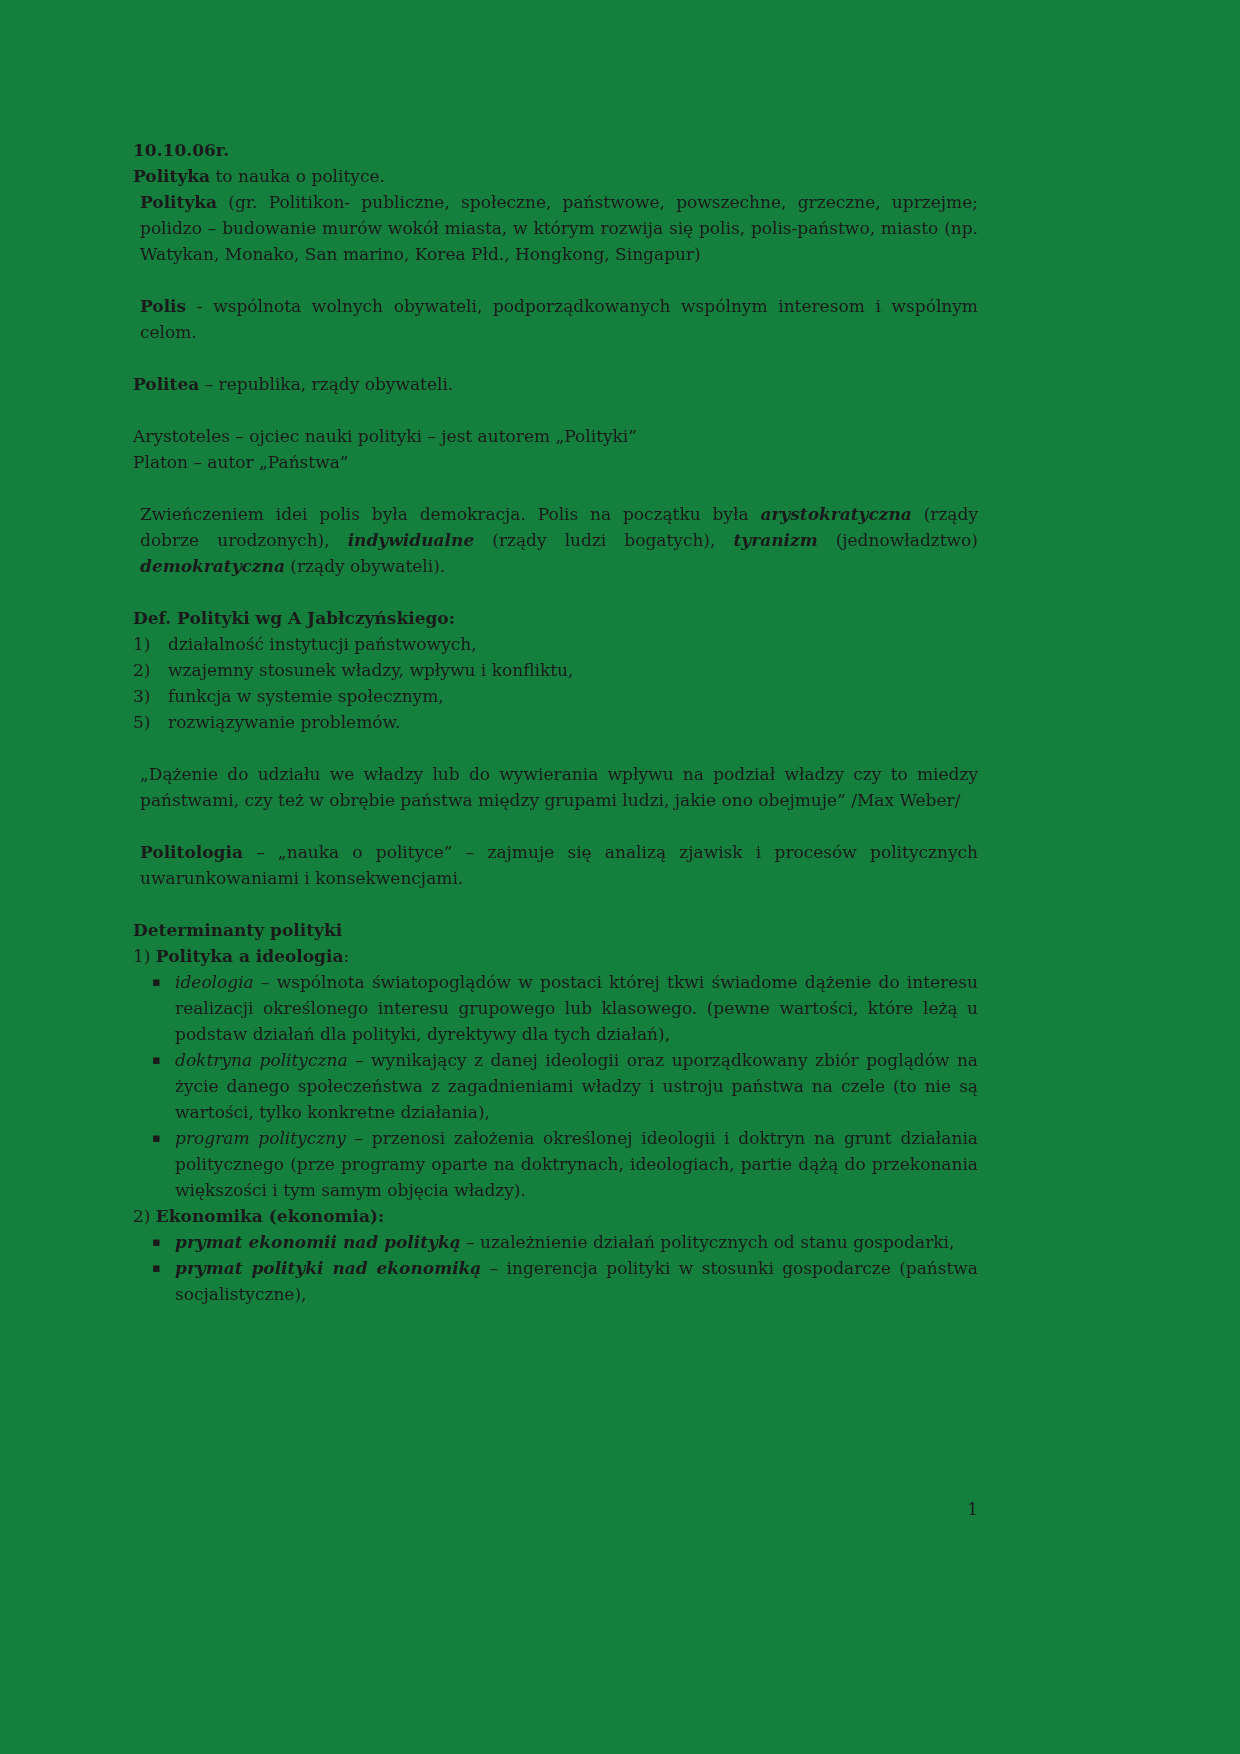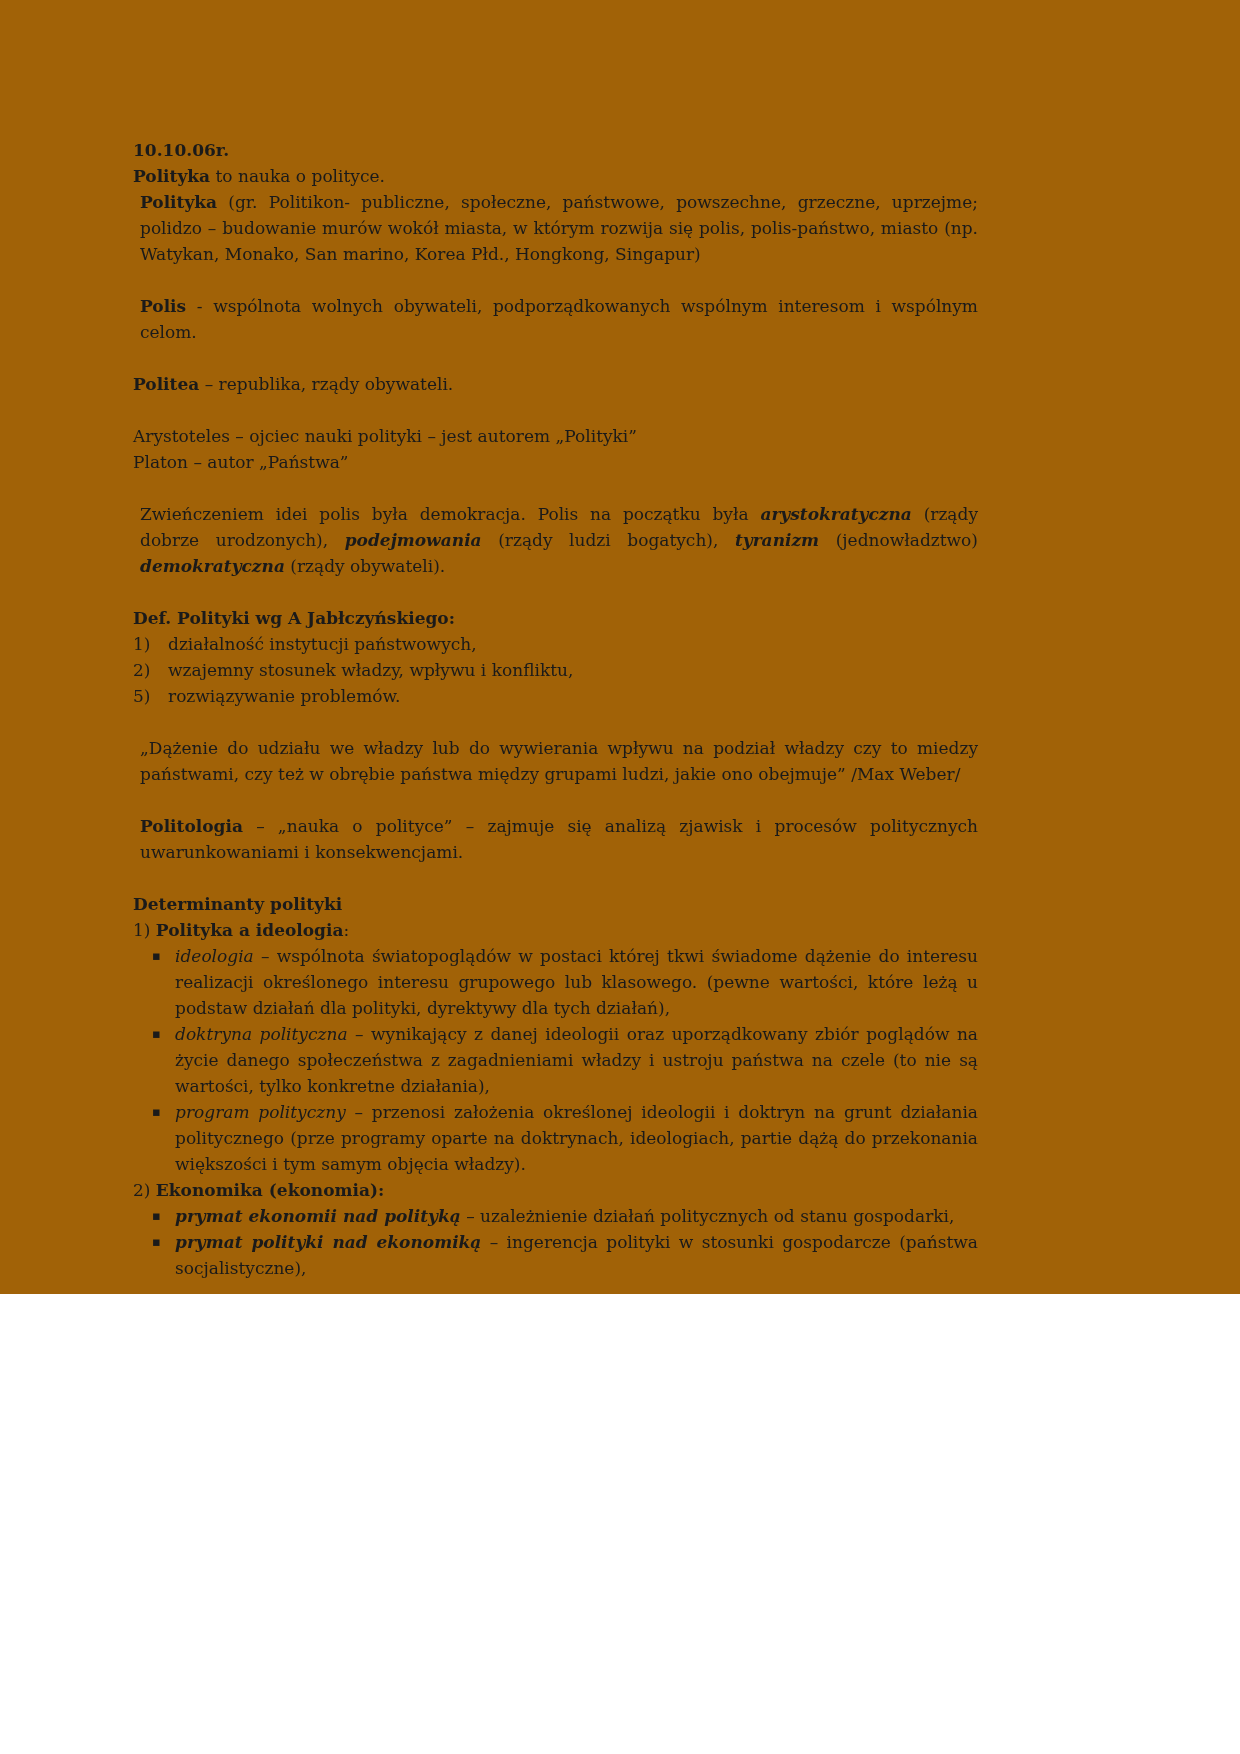--- a/index.html
+++ b/index.html
@@ -1,20 +1,20 @@
 <!DOCTYPE html>
 <html><head>
 <meta charset="utf-8">
 <style>
   html, body { margin: 0; padding: 0; background: #ffffff; }
   .page {
     position: relative;
     width: 1240px;
-    height: 1294px;
-    background: #a16207;
+    height: 1754px;
+    background: #15803d;
     font-family: "DejaVu Serif", serif;
     color: #1a1a1a;
     overflow: hidden;
   }
   .content {
     position: absolute;
     left: 133px;
     top: 137px;
     width: 845px;
     font-size: 17px;
@@ -63,26 +63,27 @@
     <p class="para justify"><span class="b">Polityka</span><span> (gr. Politikon- publiczne, społeczne, państwowe, powszechne, grzeczne, uprzejme; polidzo – budowanie murów wokół miasta, w którym rozwija się polis, polis-państwo, miasto (np. Watykan, Monako, San marino, Korea Płd., Hongkong, Singapur)</span></p>
 
     <p class="para justify sp"><span class="b">Polis</span><span> - wspólnota wolnych obywateli, podporządkowanych wspólnym interesom i wspólnym celom.</span></p>
 
     <p class="para sp"><span class="b">Politea</span><span> – republika, rządy obywateli.</span></p>
 
     <p class="para sp"><span>Arystoteles – ojciec nauki polityki – jest autorem „Polityki”</span></p>
 
     <p class="para"><span>Platon – autor „Państwa”</span></p>
 
-    <p class="para justify sp"><span>Zwieńczeniem idei polis była demokracja. Polis na początku była </span><span class="bi">arystokratyczna</span><span> (rządy dobrze urodzonych), </span><span class="bi">podejmowania</span><span> (rządy ludzi bogatych), </span><span class="bi">tyranizm</span><span> (jednowładztwo) </span><span class="bi">demokratyczna</span><span> (rządy obywateli).</span></p>
+    <p class="para justify sp"><span>Zwieńczeniem idei polis była demokracja. Polis na początku była </span><span class="bi">arystokratyczna</span><span> (rządy dobrze urodzonych), </span><span class="bi">indywidualne</span><span> (rządy ludzi bogatych), </span><span class="bi">tyranizm</span><span> (jednowładztwo) </span><span class="bi">demokratyczna</span><span> (rządy obywateli).</span></p>
 
     <p class="para sp"><span class="b">Def. Polityki wg A Jabłczyńskiego:</span></p>
 
     <p class="para numitem"><span class="num">1)</span><span>działalność instytucji państwowych,</span></p>
     <p class="para numitem"><span class="num">2)</span><span>wzajemny stosunek władzy, wpływu i konfliktu,</span></p>
+    <p class="para numitem"><span class="num">3)</span><span>funkcja w systemie społecznym,</span></p>
     <p class="para numitem"><span class="num">5)</span><span>rozwiązywanie problemów.</span></p>
 
 
     <p class="para justify sp"><span>„Dążenie do udziału we władzy lub do wywierania wpływu na podział władzy czy to miedzy państwami, czy też w obrębie państwa między grupami ludzi, jakie ono obejmuje” /Max Weber/</span></p>
 
     <p class="para justify sp"><span class="b">Politologia</span><span> – „nauka o polityce” – zajmuje się analizą zjawisk i procesów politycznych uwarunkowaniami i konsekwencjami.</span></p>
 
     <p class="para sp"><span class="b">Determinanty polityki</span></p>
 
     <p class="para"><span>1) </span><span class="b">Polityka a ideologia</span><span>:</span></p>

